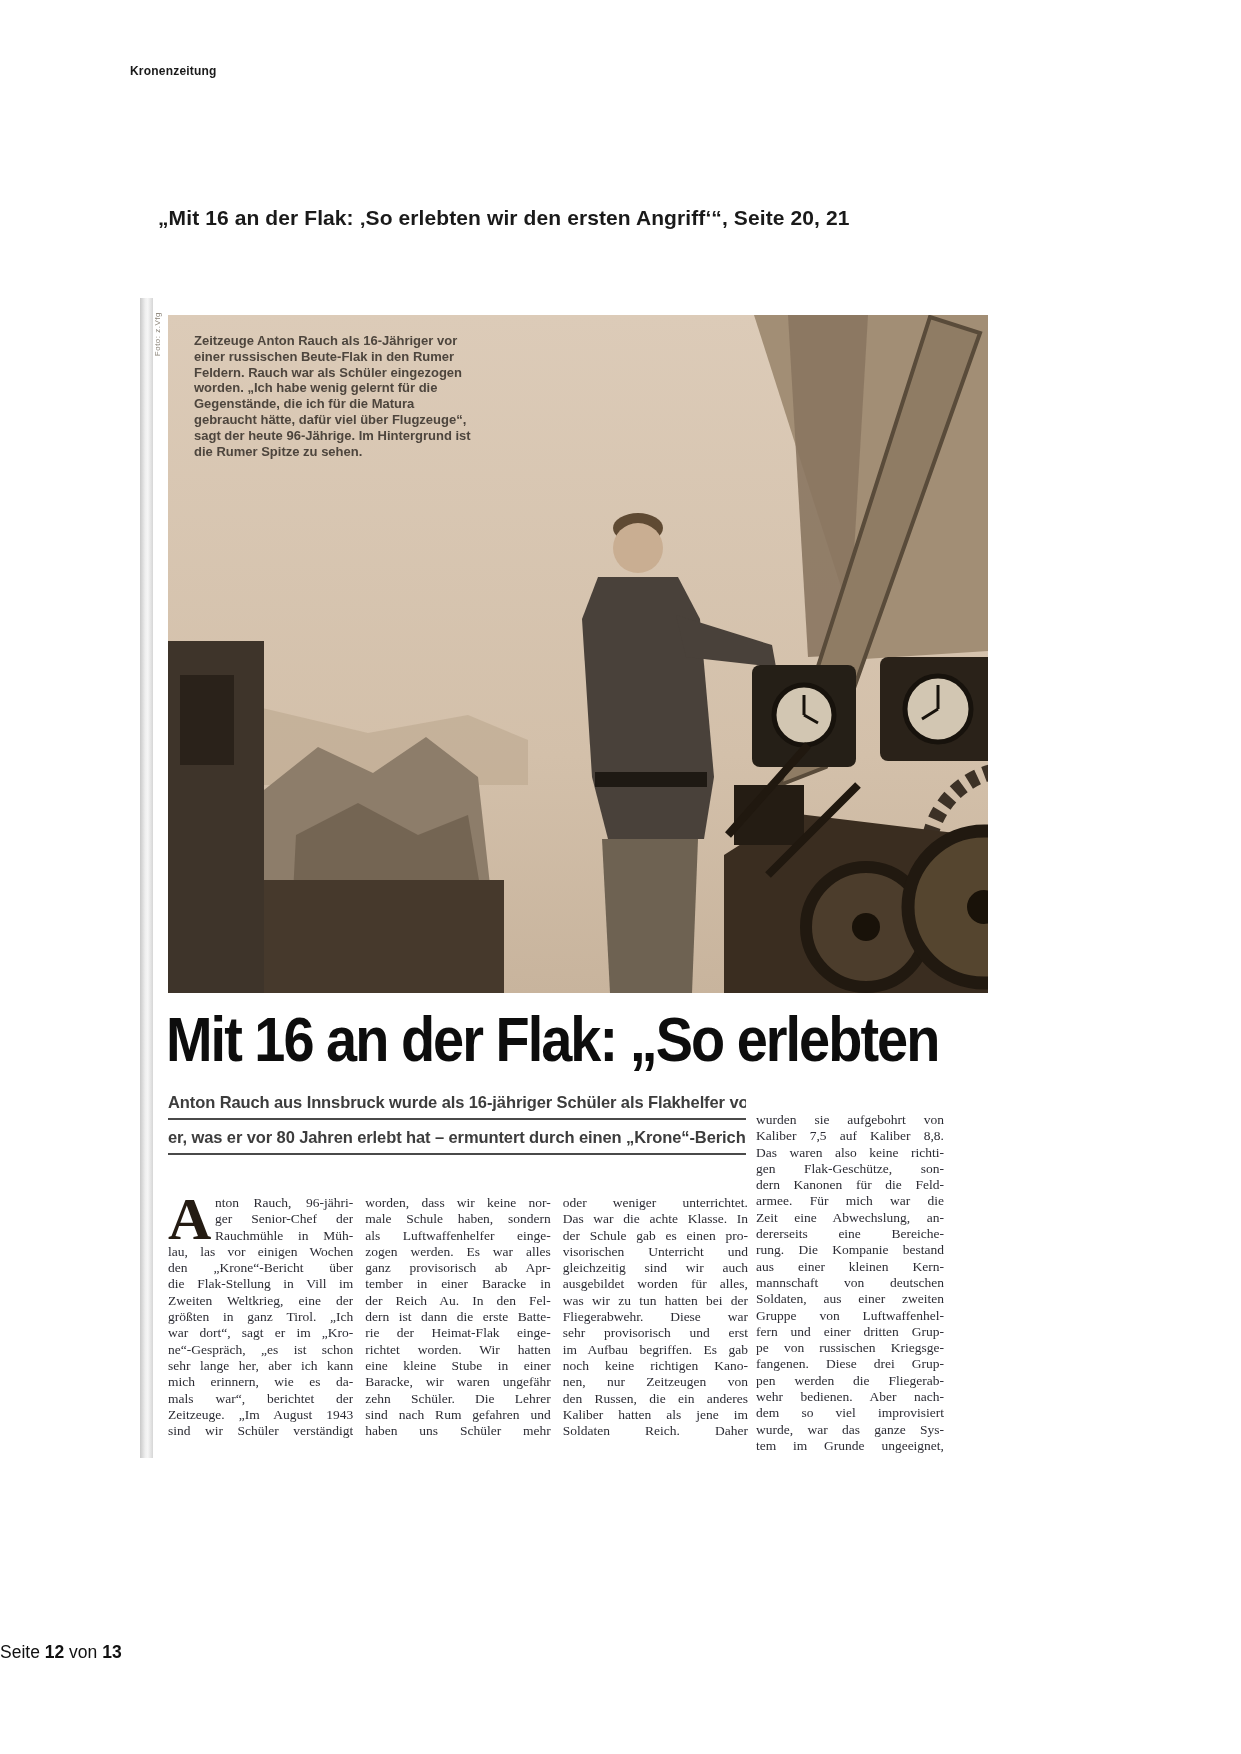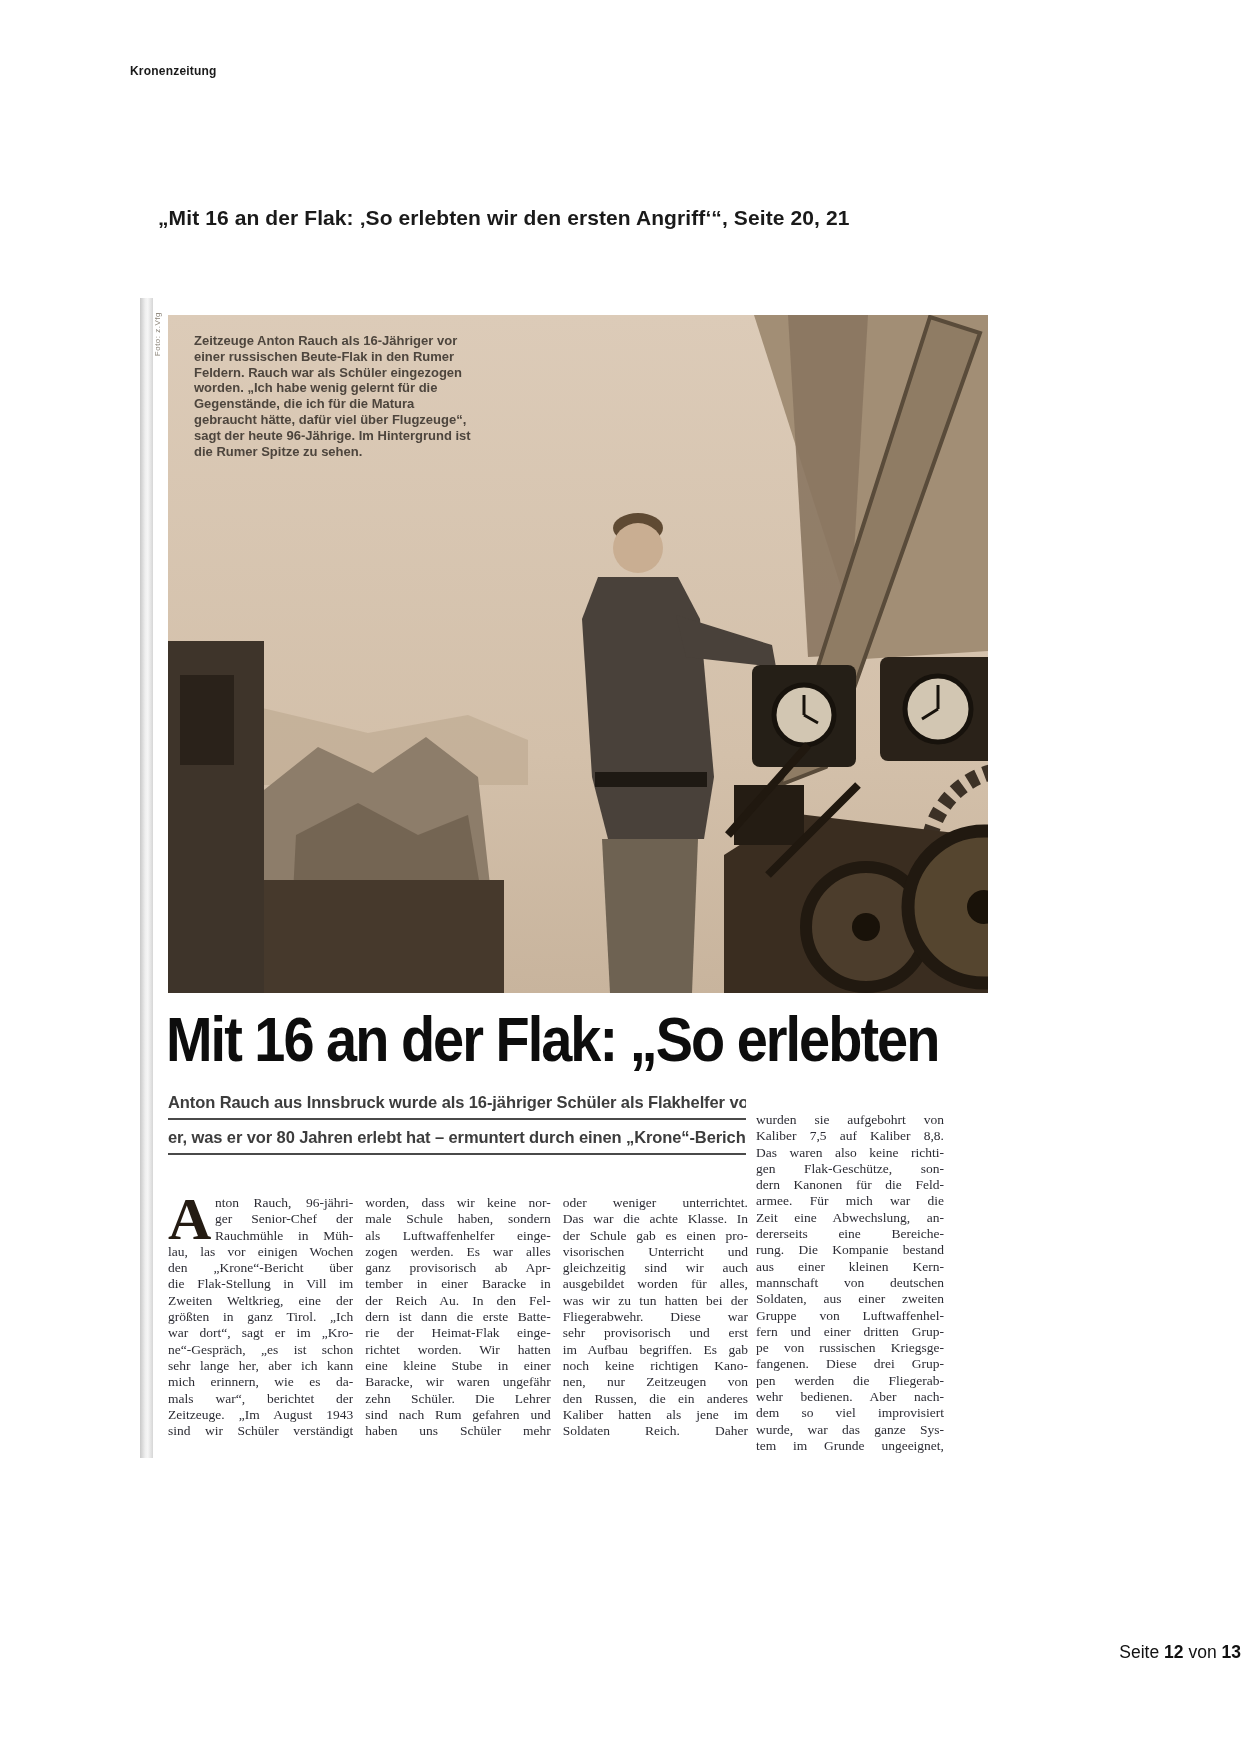--- a/index.html
+++ b/index.html
@@ -31,21 +31,21 @@
     text-align:justify;text-align-last:justify;overflow:hidden;white-space:nowrap;}
 
   .bodycol .line{font-family:"Liberation Serif",serif;font-size:13.5px;line-height:16.3px;
     color:#2c2c34;text-align:justify;text-align-last:justify;overflow:hidden;}
   .col4{position:absolute;left:616px;top:822px;width:188px;}
   .cols-row{position:absolute;left:28px;top:905px;width:580px;display:flex;gap:12px;}
   .cols-row .bodycol{flex:1;min-width:0;}
   .dropcap{float:left;width:42px;height:47px;font-family:"Liberation Serif",serif;
     font-size:60px;line-height:47px;font-weight:bold;color:#241b12;margin:1px 5px 0 0;}
 
-  .page-footer{position:absolute;left:0;top:1642px;width:100%;text-align:right;
+  .page-footer{position:absolute;left:0;top:1642px;width:100%;text-align:left;
     font-size:17.5px;color:#111;}
   .page-footer .b{font-weight:bold;}
 </style>
 </head>
 <body>
 
 <div class="publication">Kronenzeitung</div>
 <div class="doc-title">„Mit 16 an der Flak: ‚So erlebten wir den ersten Angriff‘“, Seite 20, 21</div>
 
 <div class="clipping">

